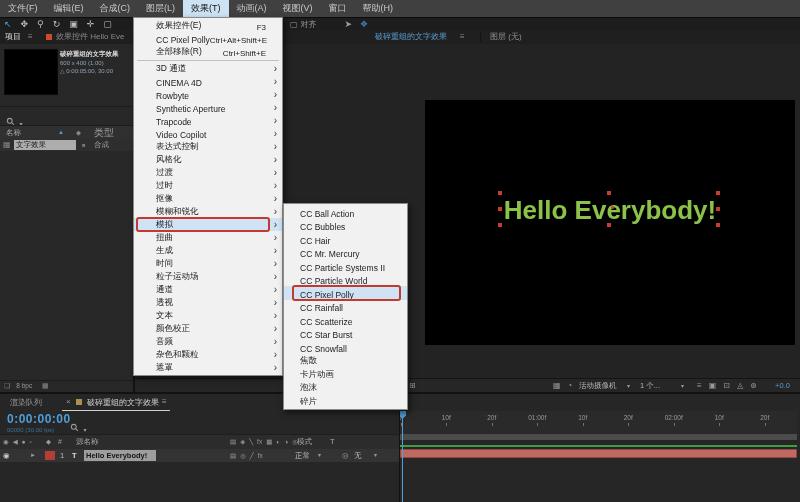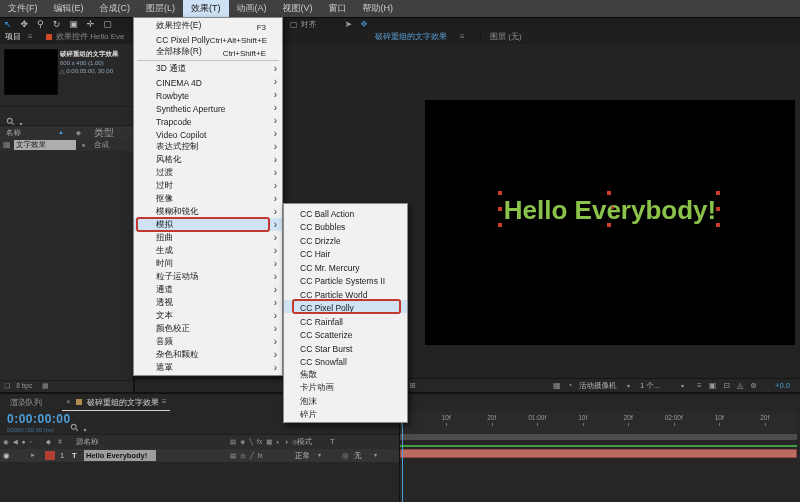--- a/index.html
+++ b/index.html
@@ -478,23 +478,20 @@
   <div id="sim-submenu" class="menu">
 
       <div class="mrow">
         <span class="mlabel">CC Ball Action</span>
       </div>
 
       <div class="mrow">
         <span class="mlabel">CC Bubbles</span>
       </div>
 
-      <div class="mrow">
-        <span class="mlabel">CC Drizzle</span>
-      </div>
 
       <div class="mrow">
         <span class="mlabel">CC Hair</span>
       </div>
 
       <div class="mrow">
         <span class="mlabel">CC Mr. Mercury</span>
       </div>
 
       <div class="mrow">

